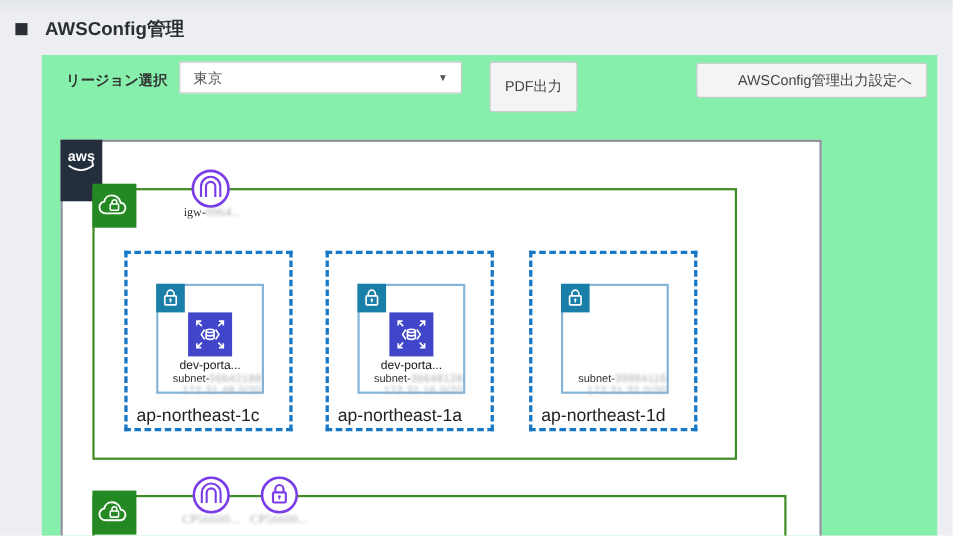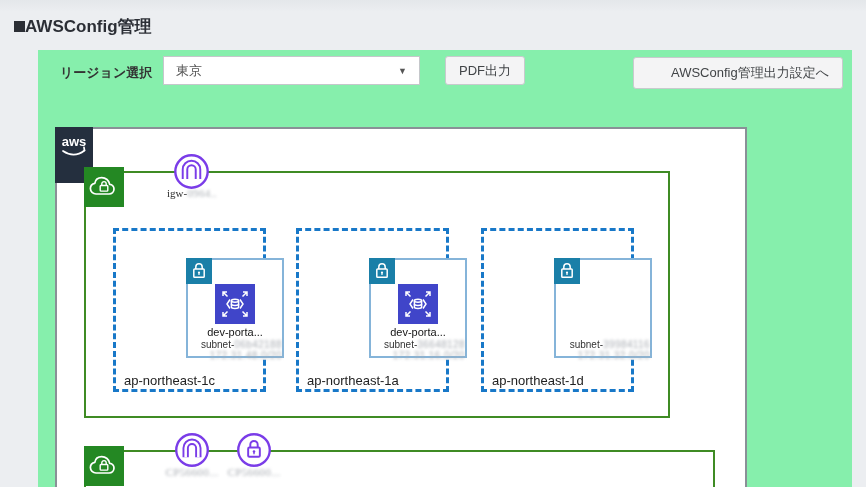--- a/index.html
+++ b/index.html
@@ -6,33 +6,33 @@
   html,body { width:866px; height:487px; overflow:hidden; }
   body {
     font-family:"Liberation Sans","DejaVu Sans",sans-serif;
     background:linear-gradient(#e4e7ea, #eceef1 12px);
     position:relative; color:#333;
   }
   .abs { position:absolute; }
 
   
   .page-title { left:14px; top:15px; font-size:17px; font-weight:600; color:#2b2e35;
-                display:flex; align-items:center; gap:0; }
+                display:flex; align-items:center; gap:16px; }
   .title-bullet { width:11px; height:11px; background:#2b2e35; display:inline-block; }
 
   
   .panel { left:38px; top:50px; width:814px; height:437px; background:#86efac; overflow:hidden; }
 
   
   .region-label { left:22px; top:14px; font-size:13px; font-weight:bold; color:#333; }
   .region-select { left:125px; top:6px; width:257px; height:29px; background:#fff;
     border:1px solid #c5c7cb; display:flex; align-items:center; padding:0 12px;
     font-size:13px; color:#555; cursor:pointer; }
   .region-select .caret { margin-left:auto; font-size:9px; color:#555; }
-  .btn { height:29px; display:inline-flex; align-items:center; padding:0 13px;
+  .btn { height:46px; display:inline-flex; align-items:center; padding:0 13px;
     background:#f4f4f5; border:1px solid #c8cacd; border-radius:3px;
     font-size:13px; color:#414447; cursor:pointer; }
   .pdf-btn { left:407px; top:6px; }
   .settings-btn { right:9px; top:7px; height:32px;padding-left:37px; }
 
   
   .diagram { left:17px; top:77px; width:692px; height:420px; background:#fff;
     border:2px solid #8a9097; }
   .aws-logo { left:-2px; top:-2px; width:38px; height:56px; background:#242f3e; }
 
@@ -50,24 +50,24 @@
 
   .gw-label { font-size:11px; color:#2d2d2d; text-align:center; white-space:nowrap;font-family:Liberation Serif, serif; }
   .igw1-label { left:95px; top:58px; width:80px; }
   .gw2-label1 { left:90px; top:337px; width:90px; }
   .gw2-label2 { left:152px; top:337px; width:90px; }
 
   .az { border:3px dashed #1878c8; }
   .az1 { left:56px;  top:99px; width:153px; height:164px; }
   .az2 { left:239px; top:99px; width:153px; height:164px; }
   .az3 { left:424px; top:99px; width:153px; height:164px; }
-  .az-label { left:5px; bottom:1px; font-size:13px; color:#222; background:#fff; padding:0 3px; }
+  .az-label { left:5px; bottom:1px; font-size:16px; color:#222; background:#fff; padding:0 3px; }
 
   .subnet { left:26px; top:27px; width:98px; height:100px; background:#fff;
-    border:2px solid #85b4d9;margin-left:44px; }
+    border:2px solid #85b4d9; }
   .subnet-lock { left:-2px; top:-2px; width:26px; height:26px; background:#1a7fa8; }
   .rds-icon { left:27px; top:24px; width:40px; height:40px; background:#4045c9; }
   .rds-label { left:0; top:66px; width:100%; text-align:center; font-size:11px; color:#141414; }
   .subnet-text { left:0; top:79px; width:100%; text-align:right; font-size:10px;
     line-height:11px; color:#333; }
   .az3 .subnet-text { top:79px; }
 
   .rd { color:#a9adb3; filter:blur(1.5px); letter-spacing:.4px; }
 
   svg { display:block; }

